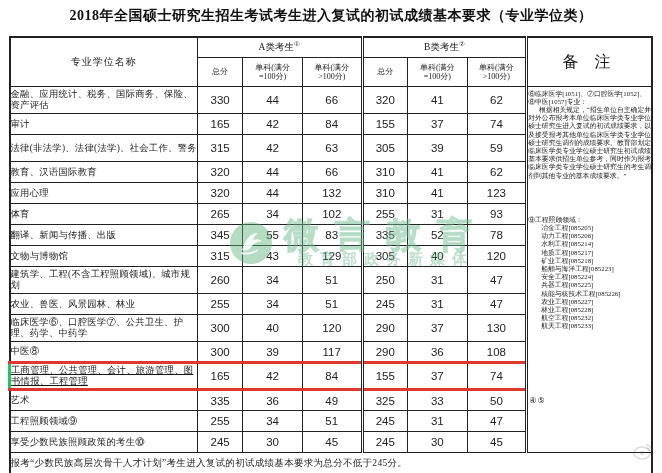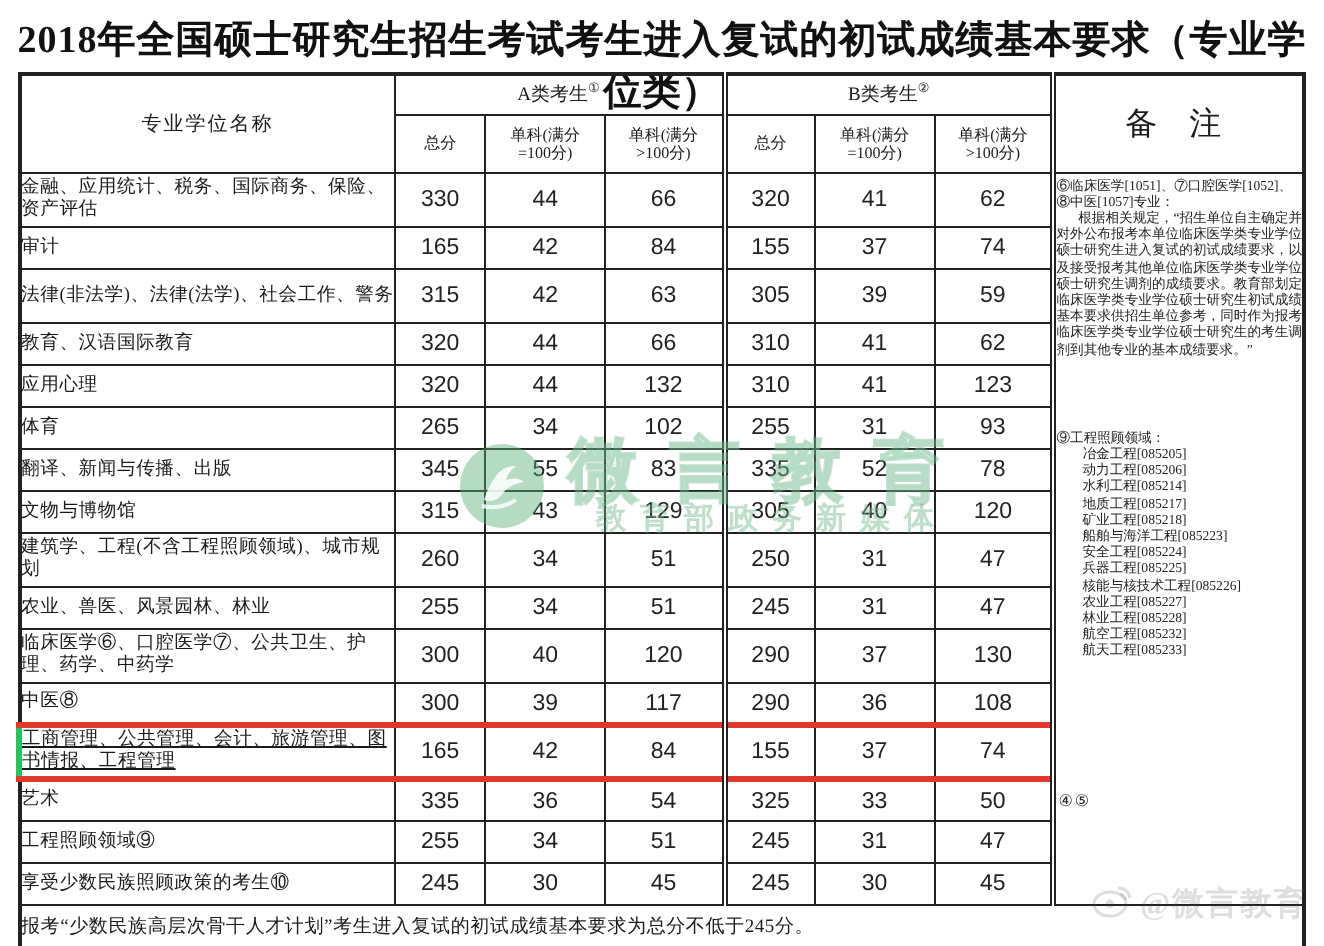--- a/index.html
+++ b/index.html
@@ -2,21 +2,21 @@
 <html><head>
 <meta charset="utf-8">
 <style>
   html,body{margin:0;padding:0;}
   body{
     width:662px;height:473px;position:relative;overflow:hidden;
     background:#ffffff;font-family:"Liberation Serif", serif;color:#1a1a1a;
   }
   .title{
     position:absolute;top:7px;left:0;right:0;text-align:center;
-    font-size:19px;font-weight:bold;letter-spacing:.5px;color:#111;
+    font-size:14px;font-weight:bold;letter-spacing:.5px;color:#111;
   }
   table.score{
     position:absolute;left:8px;top:36px;width:645px;
     border-collapse:collapse;table-layout:fixed;
   }
   table.score td, table.score th{
     border:1px solid #222;font-weight:normal;vertical-align:middle;
     padding:0;overflow:hidden;
   }
   table.score{border:2px solid #222;}
@@ -259,21 +259,21 @@
     <td class="num">84</td>
     <td class="num bsep">155</td>
     <td class="num">37</td>
     <td class="num bend">74</td>
   </tr>
 
   <tr class="s">
     <td class="name">艺术</td>
     <td class="num">335</td>
     <td class="num">36</td>
-    <td class="num">54</td>
+    <td class="num">49</td>
     <td class="num bsep">325</td>
     <td class="num">33</td>
     <td class="num">50</td>
   </tr>
 
   <tr class="s">
     <td class="name">工程照顾领域⑨</td>
     <td class="num">255</td>
     <td class="num">34</td>
     <td class="num">51</td>
@@ -312,14 +312,13 @@
 
 <div class="wm-corner">
   <span>
     <svg width="22" height="20" viewBox="0 0 22 20">
       <ellipse cx="10" cy="12" rx="8" ry="6" fill="none" stroke="rgba(70,70,70,0.18)" stroke-width="1.6"></ellipse>
       <circle cx="10" cy="12" r="2.2" fill="rgba(70,70,70,0.18)"></circle>
       <path d="M14 4 Q19 4 20 9" fill="none" stroke="rgba(70,70,70,0.18)" stroke-width="1.6"></path>
       <path d="M15 7 Q17.5 7.5 18 10" fill="none" stroke="rgba(70,70,70,0.18)" stroke-width="1.4"></path>
     </svg>
   </span>
-  <span>@微言教育</span>
 </div>
 
 </body></html>

